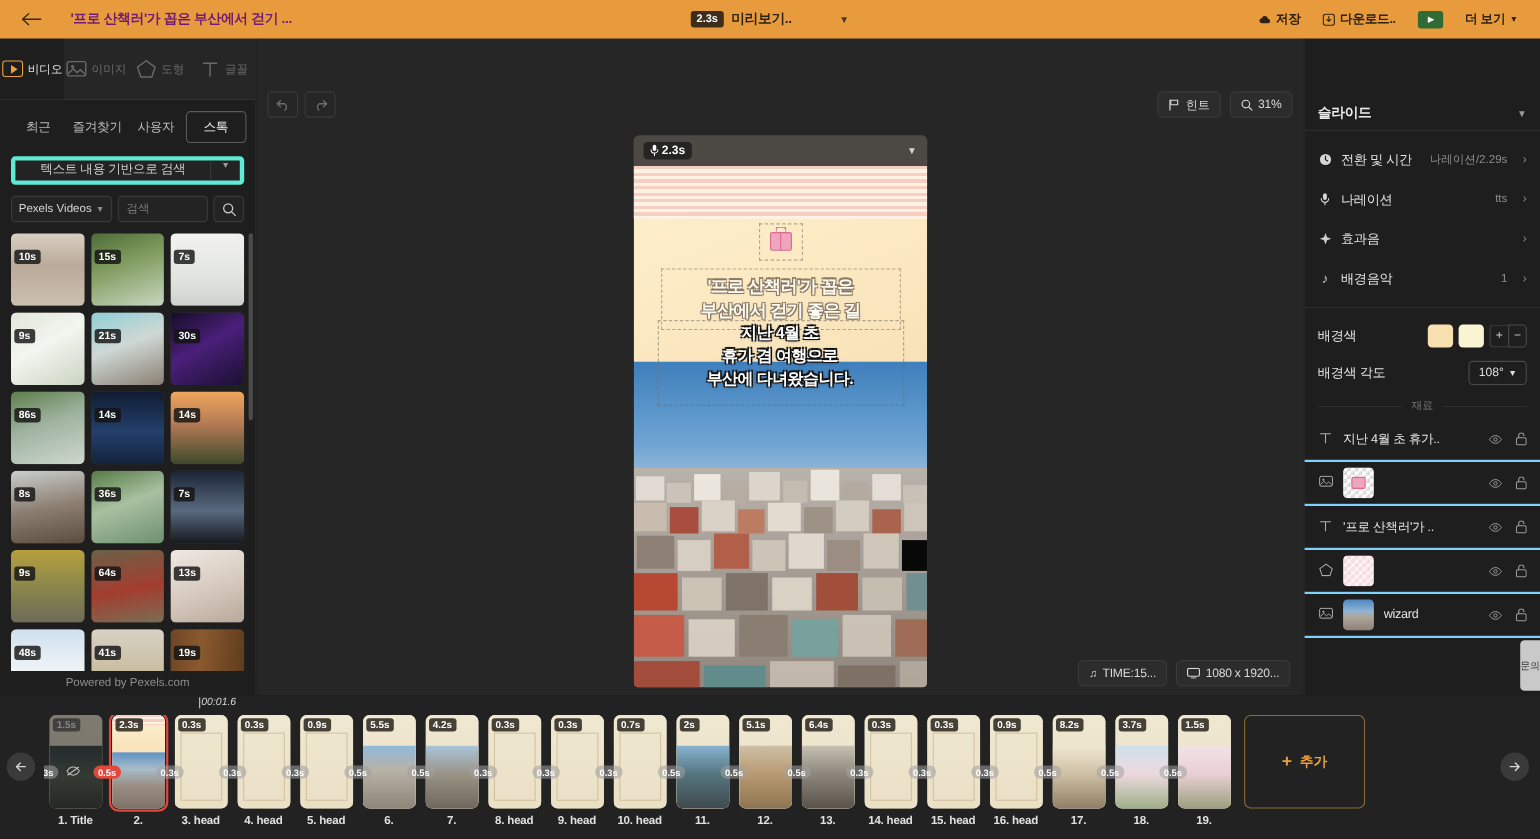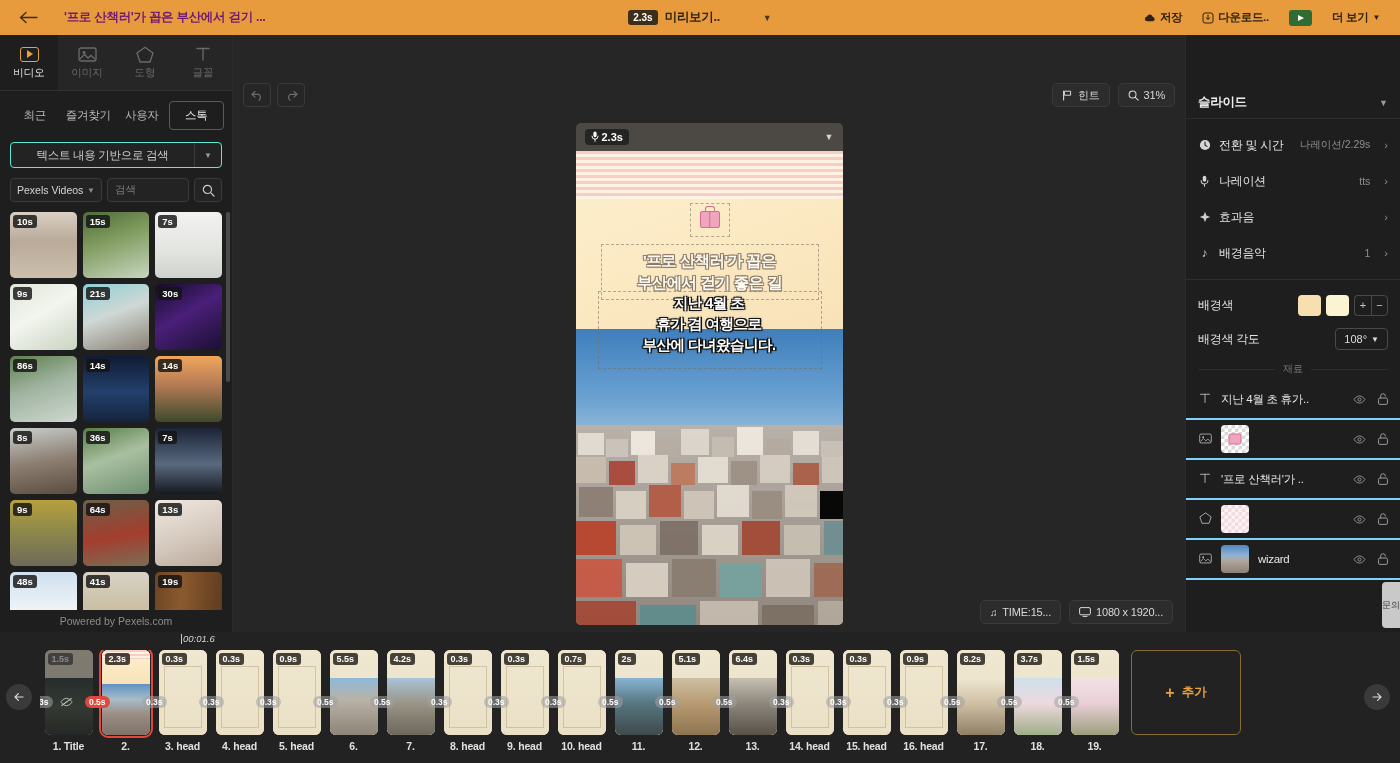--- a/index.html
+++ b/index.html
@@ -59,41 +59,41 @@
   
   .body { flex: 1; display: flex; min-height: 0; }
 
   
   .left {
     width: 233px; min-width: 233px; background: #1e1e1e;
     display: flex; flex-direction: column; border-right: 1px solid #2b2b2b;
   }
   .lp-tabs { height: 56px; display: flex; background: #262626; border-bottom: 1px solid #303030;}
   .lp-tab {
-    flex: 1; display: flex; flex-direction: column; align-items: center; justify-content: center;
+    flex: 1; display: flex; flex-direction: row; align-items: center; justify-content: center;
     gap: 3px; font-size: 10.5px; color: #6a6a6a; cursor: pointer;
   }
   .lp-tab.active { background: #1e1e1e; color: #e3e3e3; }
   .lp-tab .ic { width: 21px; height: 18px; display: flex; align-items: center; justify-content: center; }
   .vid-ic {
     width: 19px; height: 15px; border: 1.4px solid #e8a13c; border-radius: 3px;
     display: flex; align-items: center; justify-content: center;
   }
   .vid-ic .tri { width:0;height:0;border-left:6px solid #e8a13c;border-top:4px solid transparent;border-bottom:4px solid transparent;margin-left:2px;}
 
   .lp-filters { display: flex; align-items: center; gap: 0; padding: 10px 8px 8px 8px; }
   .lp-filter {
     flex: 1; text-align: center; font-size: 11.5px; color: #b9b9b9; padding: 6px 2px;
     cursor: pointer; border-radius: 4px; letter-spacing: -0.3px;
   }
   .lp-filter.active { border: 1px solid #5a5a5a; color: #eee; }
 
   .lp-search-mode {
-    margin: 4px 10px 0 10px; height: 26px; border: 1px solid #5eead4; border-radius: 4px;
-    display: flex; align-items: center; background: #232323;
+    margin: 4px 10px 0 10px; height: 26px; border: 4px solid #5eead4; border-radius: 4px;
+    display: flex; align-items: flex-start; background: #232323;
   }
   .lp-search-mode .lbl {
     flex: 1; text-align: center; font-size: 11.5px; color: #cfcfcf; letter-spacing: -0.3px;
   }
   .lp-search-mode .sep { width: 1px; align-self: stretch; background: #3a3a3a; }
   .lp-search-mode .car { width: 26px; text-align: center; font-size: 8px; color: #999; }
 
   .lp-searchrow { margin: 10px 10px 0 10px; display: flex; gap: 5px; align-items: center;}
   .lp-select {
     width: 92px; height: 24px; border: 1px solid #3a3a3a; border-radius: 4px; background: #232323;
@@ -113,21 +113,21 @@
   .lp-grid-wrap { flex: 1; position: relative; overflow: hidden; margin-top: 10px; }
   .lp-grid {
     display: grid; grid-template-columns: repeat(3, 1fr); gap: 6px;
     padding: 0 10px 0 10px;
   }
   .thumb {
     position: relative; height: 66px; border-radius: 5px; overflow: hidden; cursor: pointer;
     background: #333;
   }
   .thumb .dur {
-    position: absolute; top: 3px; left: 3px; background: rgba(20,20,20,.82); color: #fff;
+    position: absolute; top: 15px; left: 3px; background: rgba(20,20,20,.82); color: #fff;
     font-size: 9.5px; font-weight: bold; padding: 1px 4px; border-radius: 3px; z-index: 2;
   }
   .thumb .img { position: absolute; inset: 0; }
   .lp-scroll {
     position: absolute; right: 2px; top: 0; width: 4px; height: 170px;
     background: #4a4a4a; border-radius: 2px;
   }
   .lp-credit {
     height: 22px; display: flex; align-items: center; justify-content: center;
     font-size: 10.5px; color: #8c8c8c; background: #1e1e1e;

